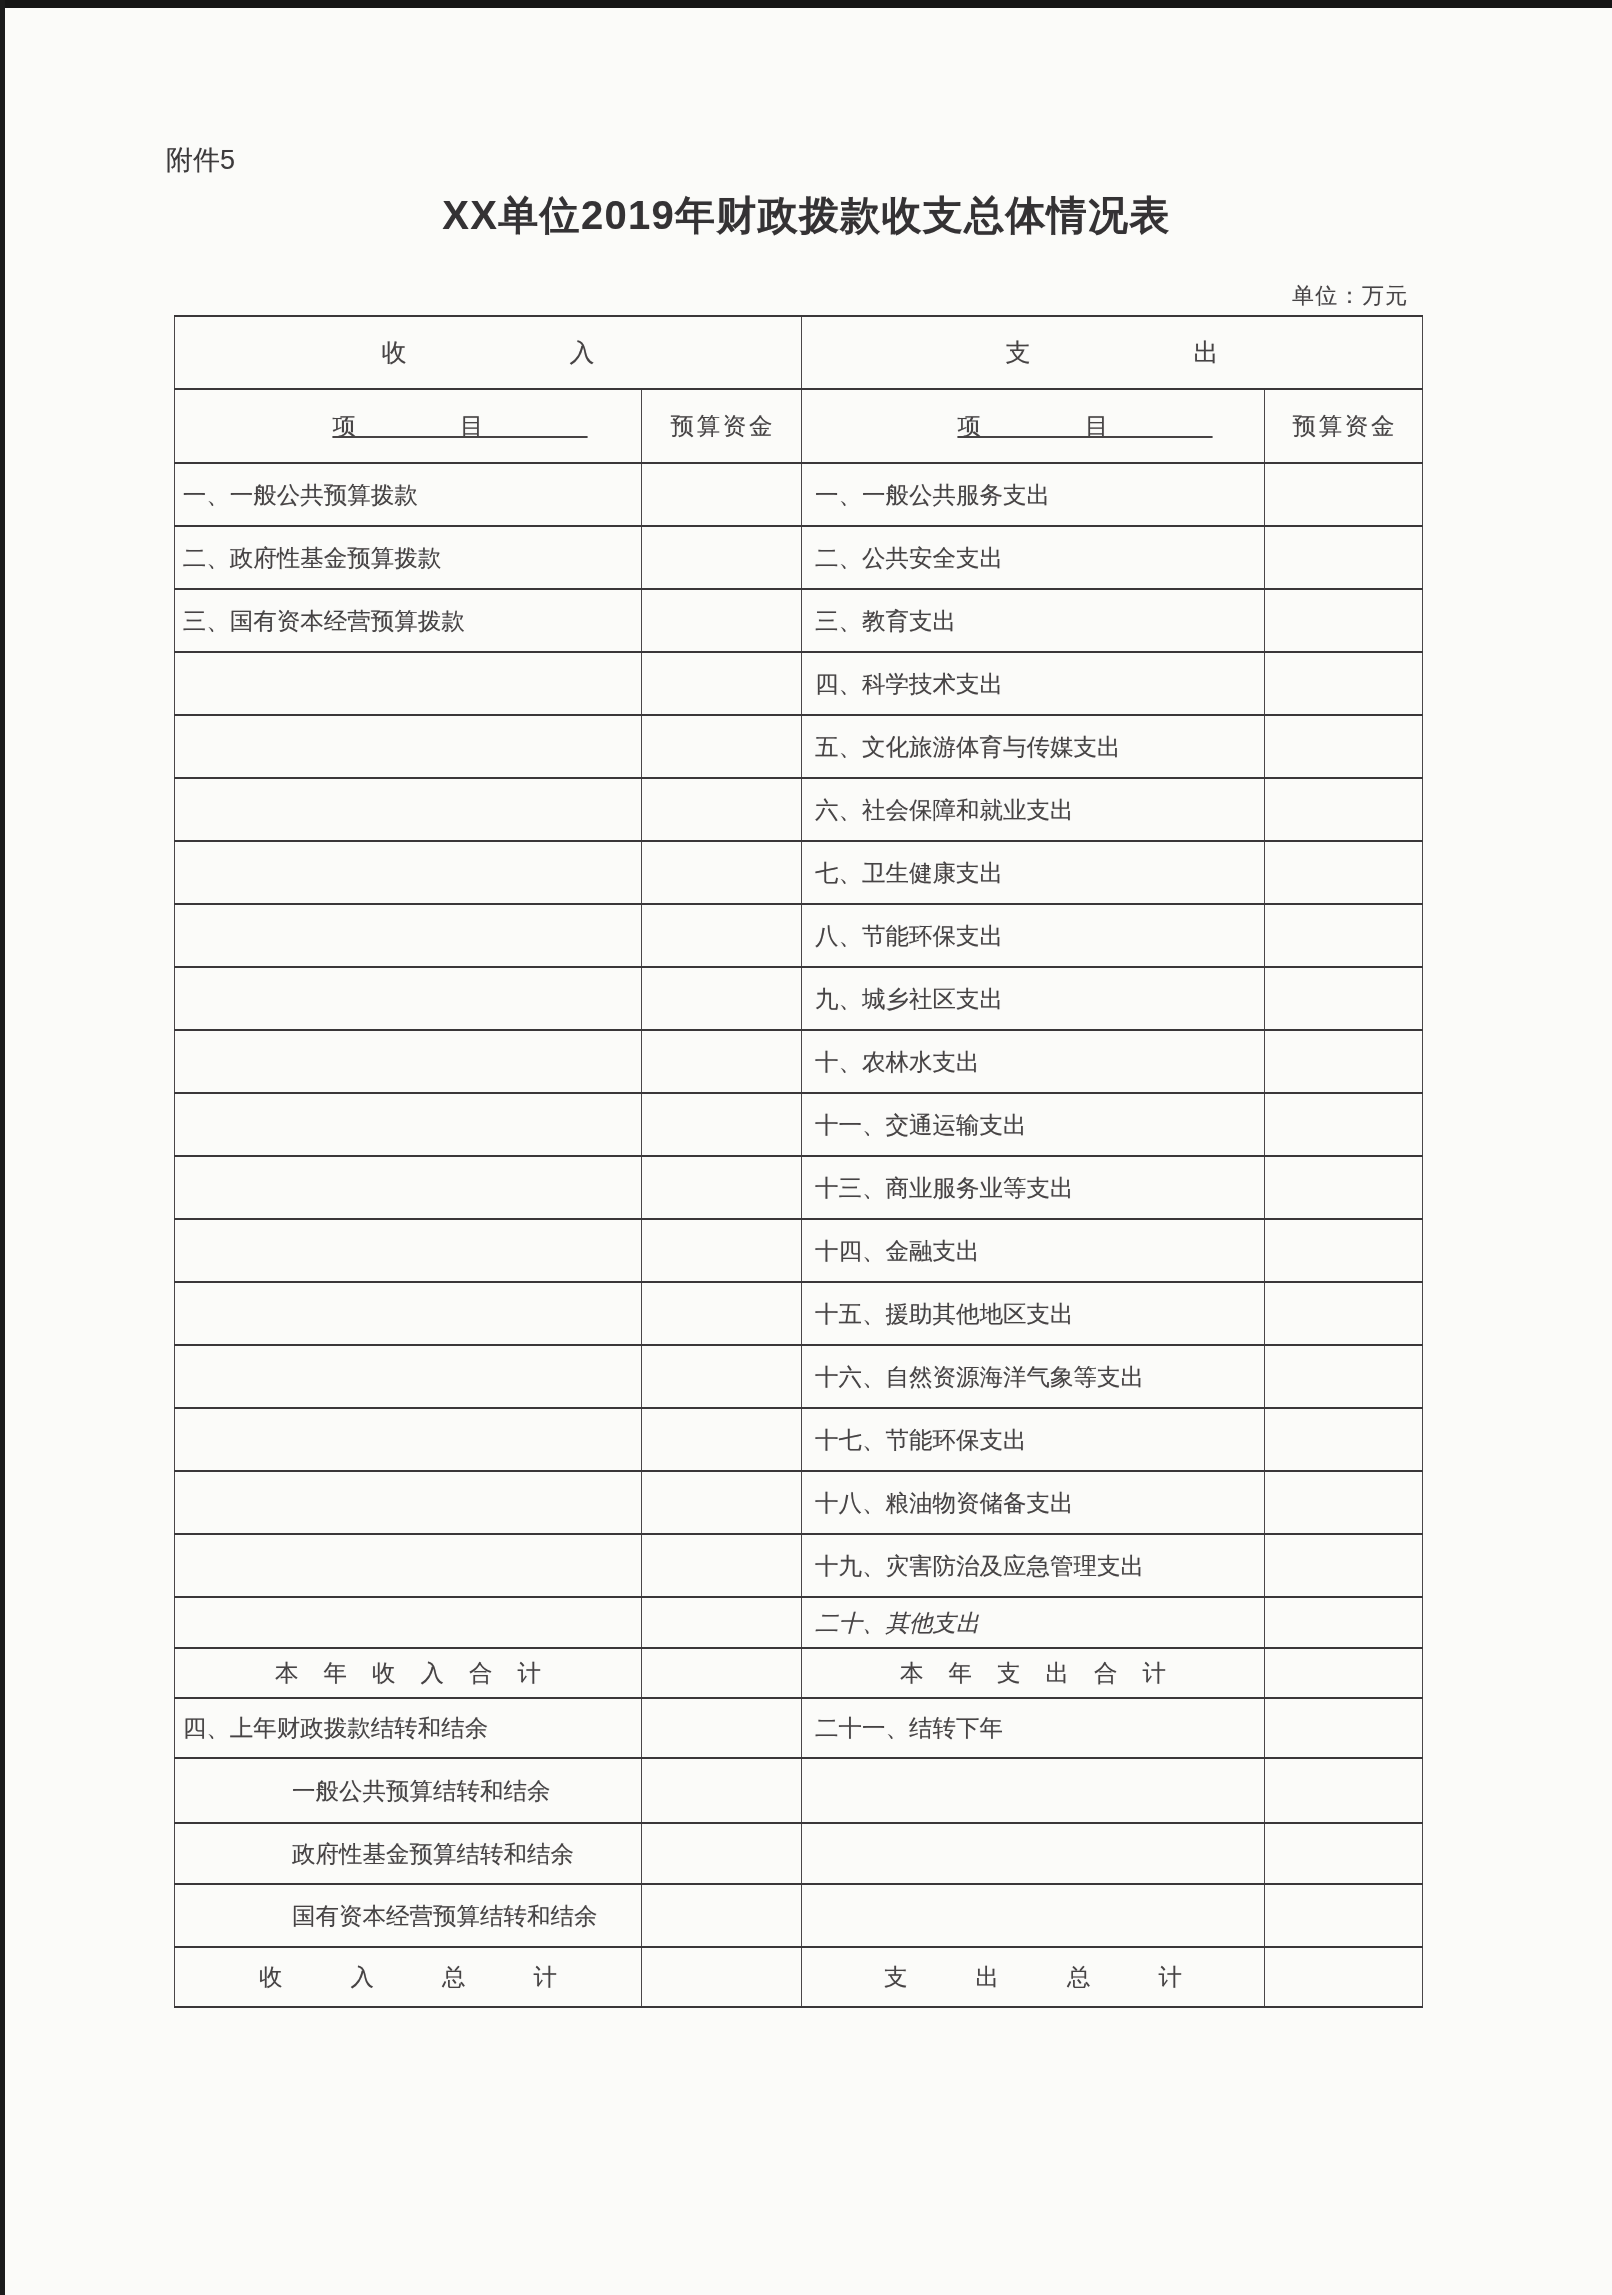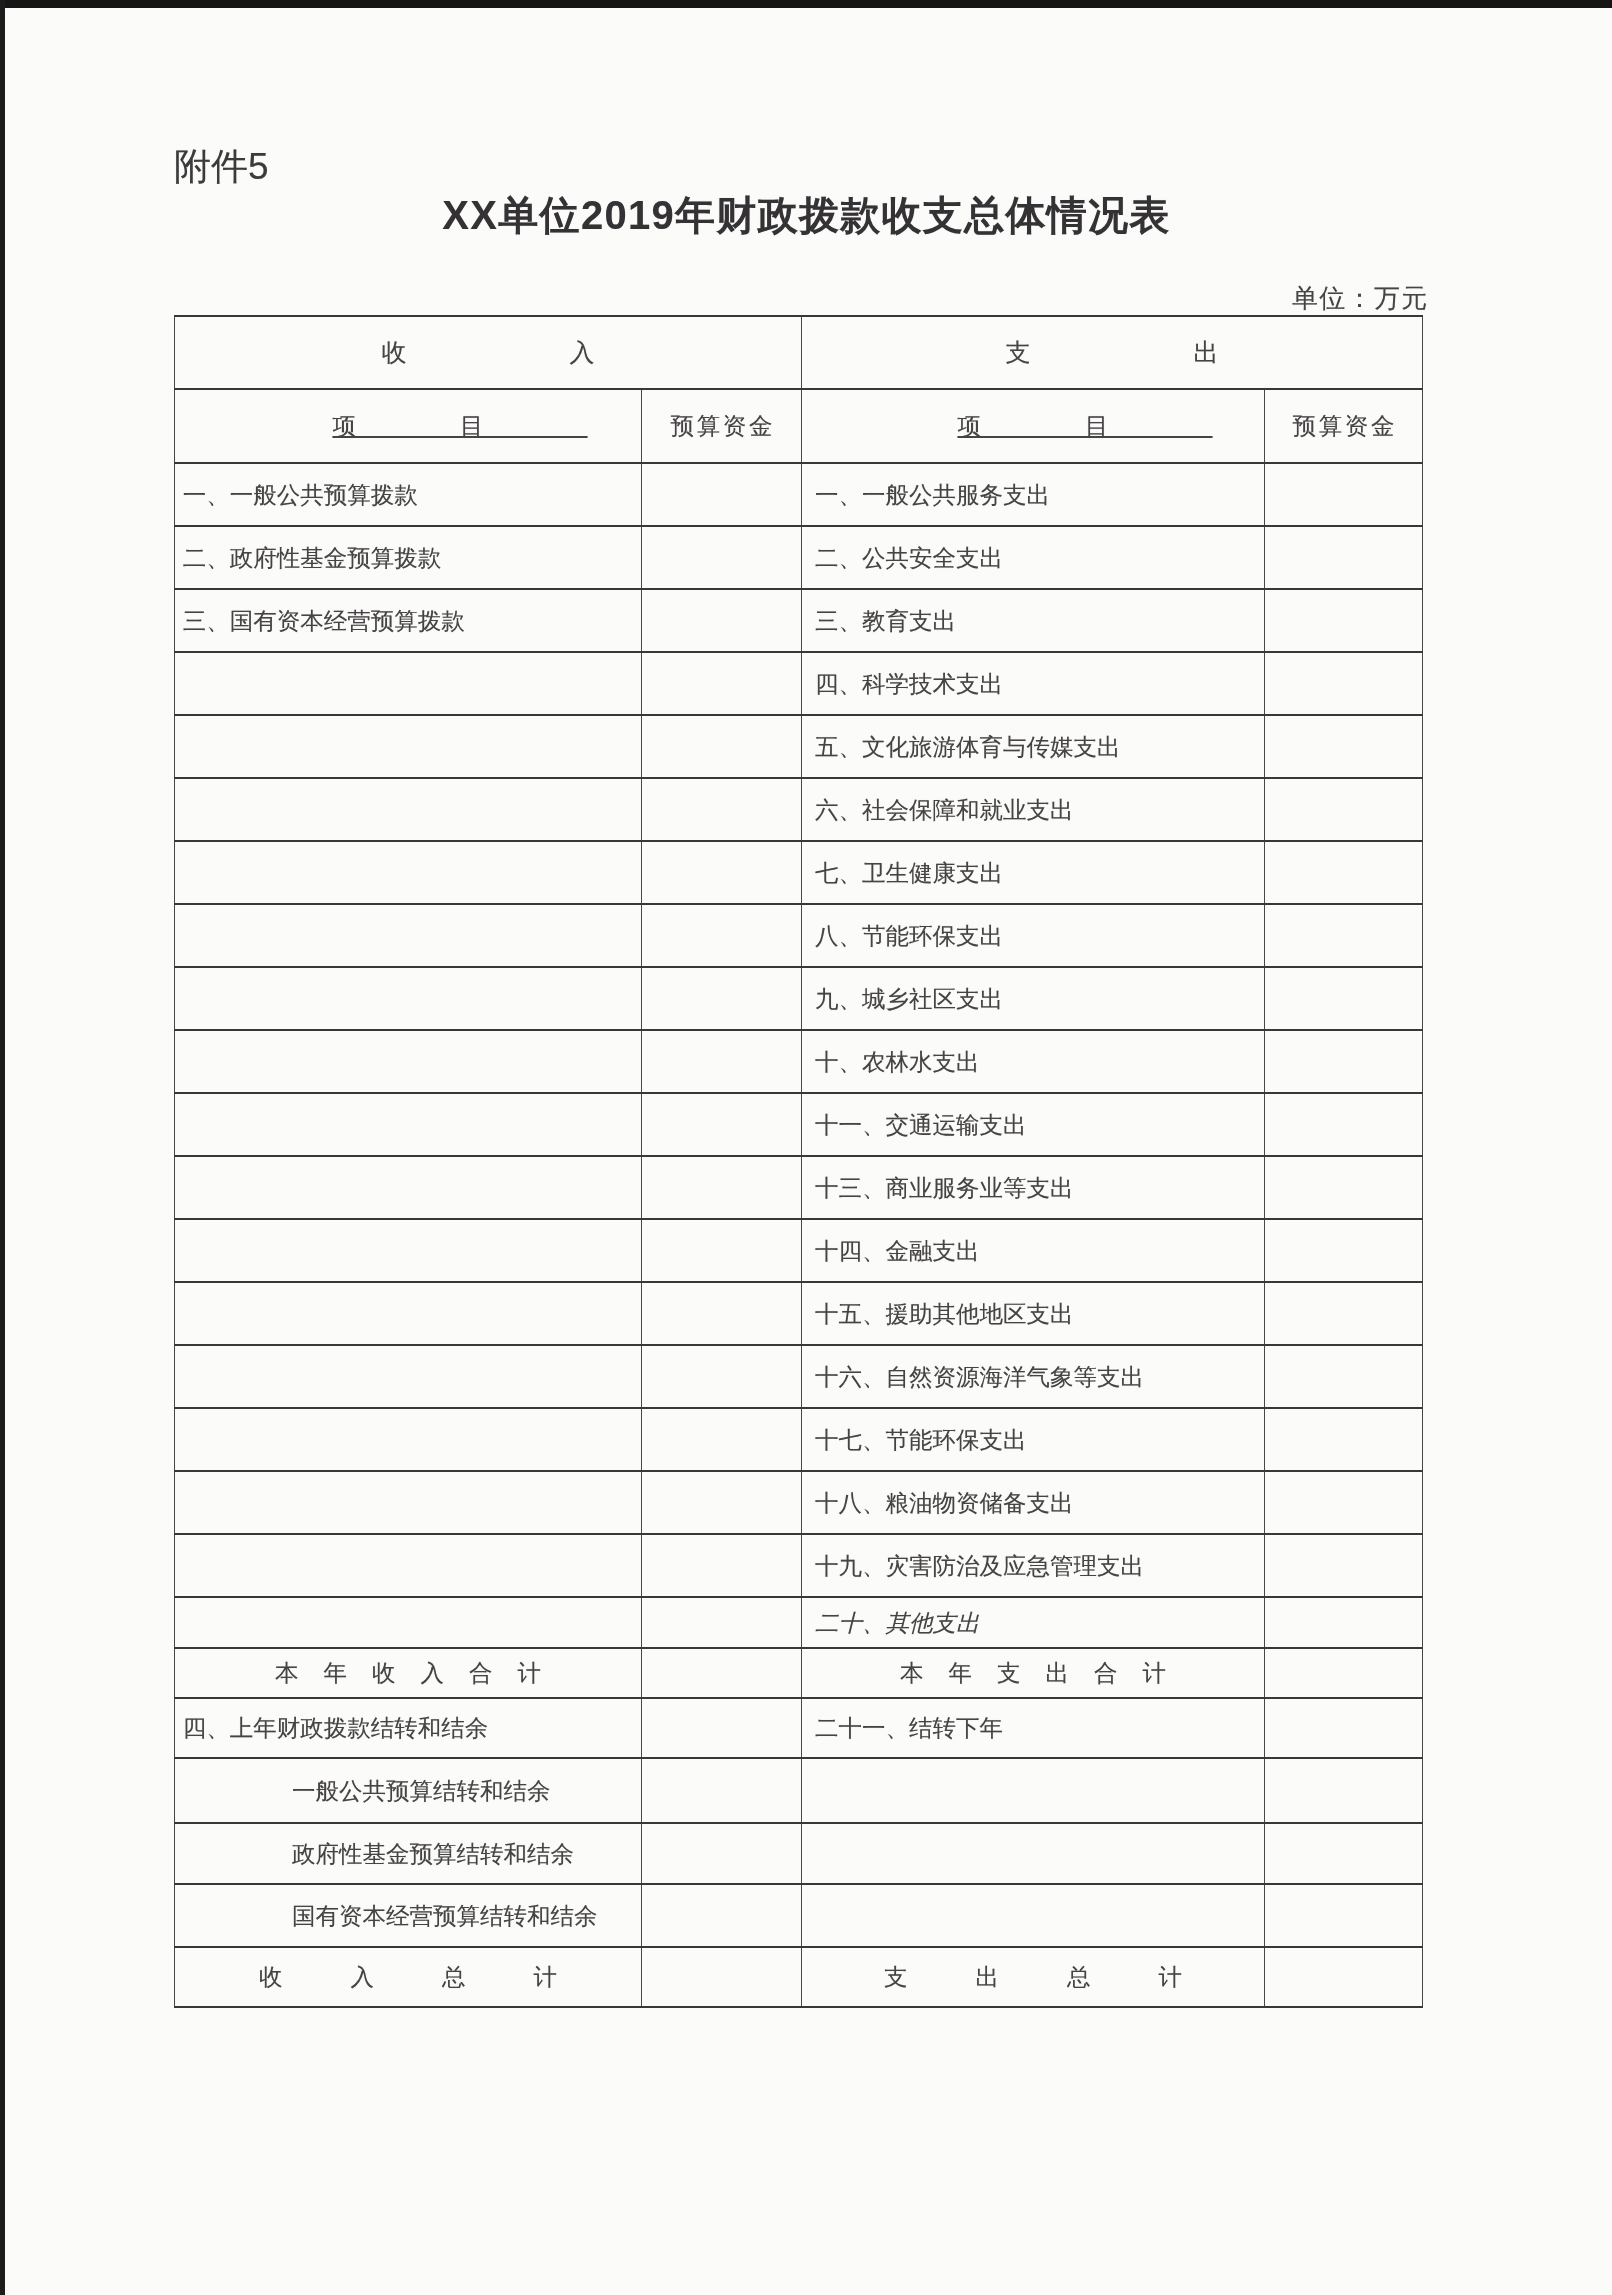--- a/index.html
+++ b/index.html
@@ -12,26 +12,26 @@
     position: relative;
     width: 1613px; height: 2295px;
     background: #fbfbf9;
     overflow: hidden;
     color: #454244;
   }
   
   .edge-top { position:absolute; left:0; top:0; width:1613px; height:7.8px; background:#161616; }
   .edge-left { position:absolute; left:0; top:0; width:4.6px; height:2295px; background:#1c1c1c; }
 
-  .attachment { position:absolute; left:174px; top:142px; font-size:37px; color:#3c3a3b; }
+  .attachment { position:absolute; left:166px; top:142px; font-size:27px; color:#3c3a3b; }
   .title {
     position:absolute; left:0; top:188px; width:1613px;
     text-align:center; font-size:40px; font-weight:bold; letter-spacing:1.3px; color:#343234;
   }
-  .unit-note { position:absolute; left:1292px; top:281px; font-size:26px; color:#474446; letter-spacing:1.3px; }
+  .unit-note { position:absolute; left:1292px; top:281px; font-size:22px; color:#474446; letter-spacing:1.3px; }
 
   table.sheet {
     position:absolute; left:174px; top:315px;
     border-collapse:collapse; table-layout:fixed;
     width:1248px;
     font-size:23.5px; color:#464344;
   }
   .sheet th, .sheet td {
     border:1.3px solid #4a4648;
     border-top:2px solid #3a3739;

